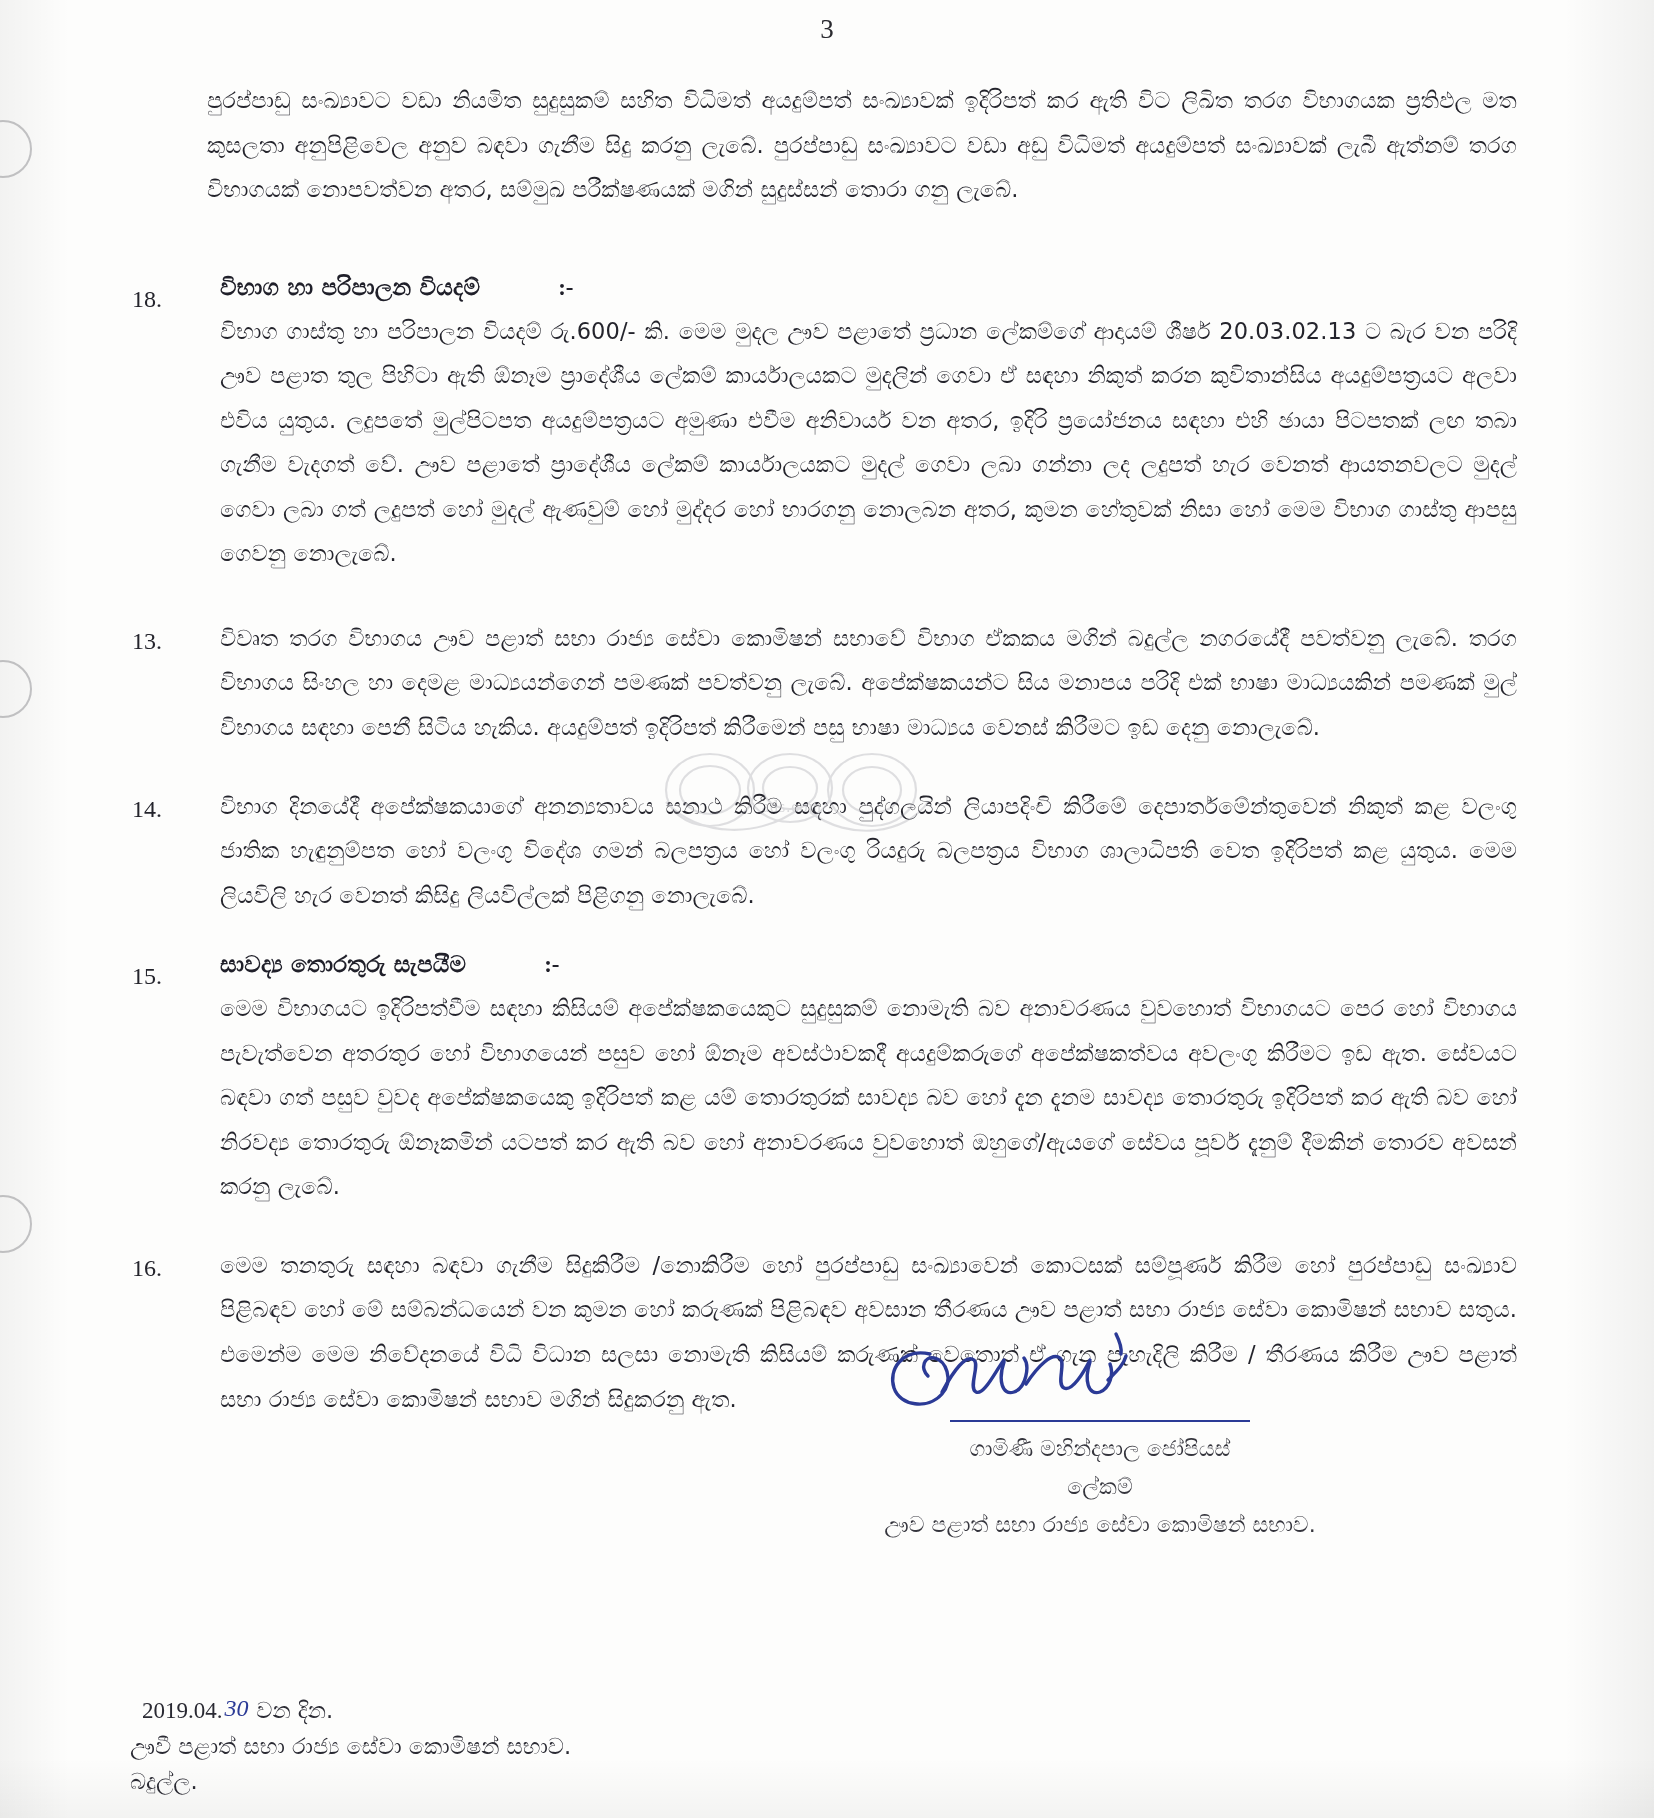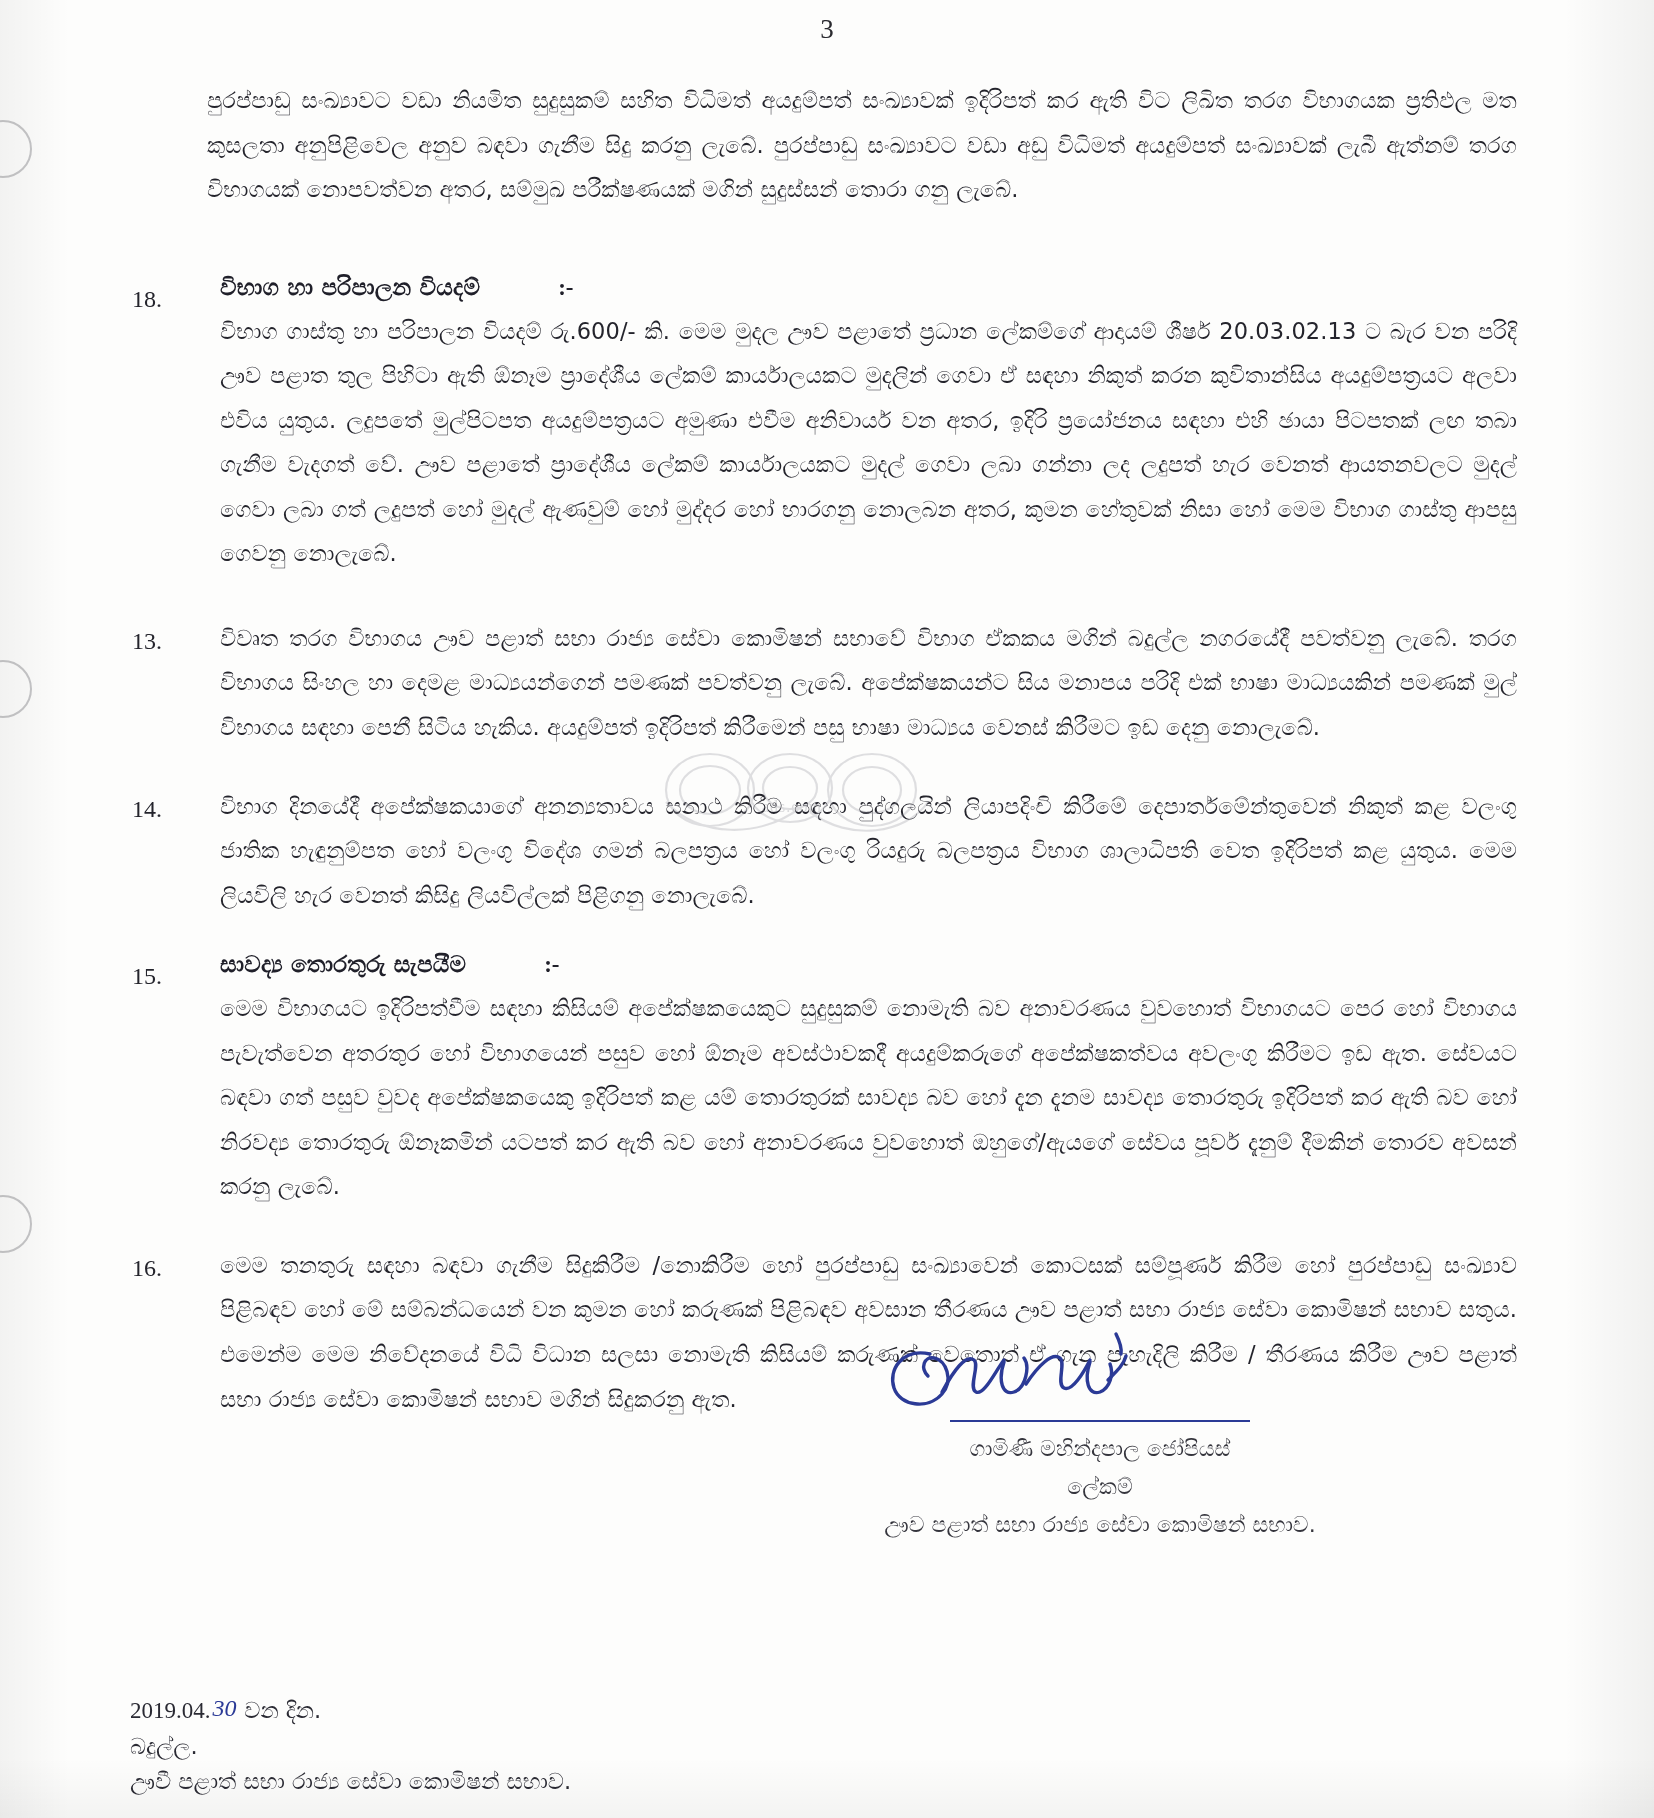--- a/index.html
+++ b/index.html
@@ -192,20 +192,21 @@
   }
   .footer-line {
     color: #2a2a33;
     font-size: 22.5px;
     line-height: 1.55;
     white-space: nowrap;
   }
   .date-line {
     font-family: "Liberation Serif", "DejaVu Serif", serif;
     font-size: 23px;
+    margin-left: 12px;
   }
   .date-line .sinhala {
     font-family: "DejaVu Sans", "Liberation Sans", sans-serif;
     font-size: 22.5px;
   }
   .handwritten-day {
     color: #2b3a96;
     font-family: "Liberation Serif", "DejaVu Serif", serif;
     font-style: italic;
     font-size: 24px;
@@ -313,17 +314,17 @@
     <div class="sig-name">ගාමිණී මහින්දපාල ජෝපියස්</div>
     <div class="sig-title">ලේකම්</div>
     <div class="sig-org">ඌව පළාත් සභා රාජ්‍ය සේවා කොමිෂන් සභාව.</div>
   </div>
 
   <div class="footer-block">
     <div class="footer-line date-line">
       <span>2019.04.</span><span class="handwritten-day">30</span>
       <span class="sinhala">වන දින.</span>
     </div>
+    <div class="footer-line">ඌවී පළාත් සභා රාජ්‍ය සේවා කොමිෂන් සභාව.</div>
     <div class="footer-line">බදුල්ල.</div>
-    <div class="footer-line">ඌවී පළාත් සභා රාජ්‍ය සේවා කොමිෂන් සභාව.</div>
   </div>
 
 </div>
 
 </body></html>

